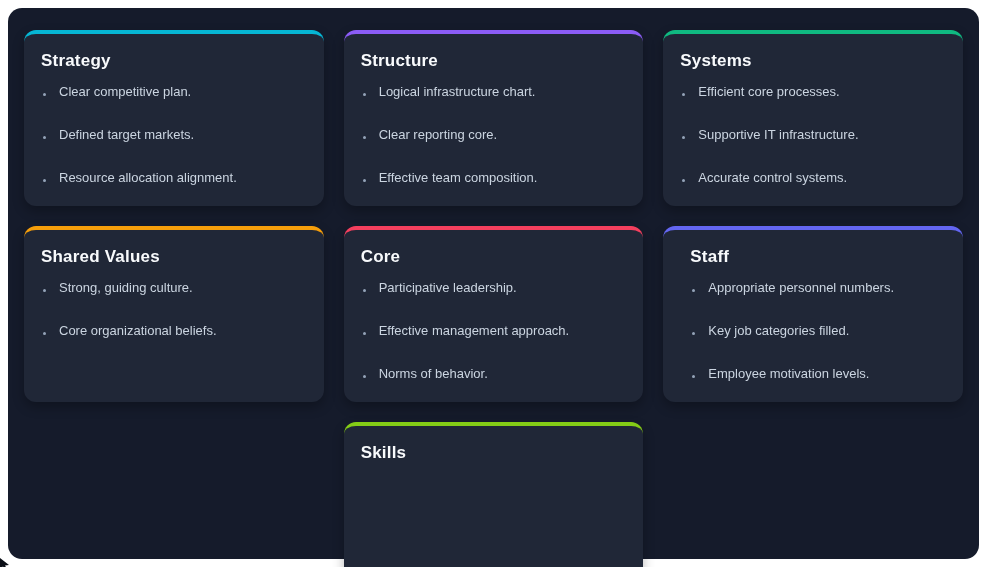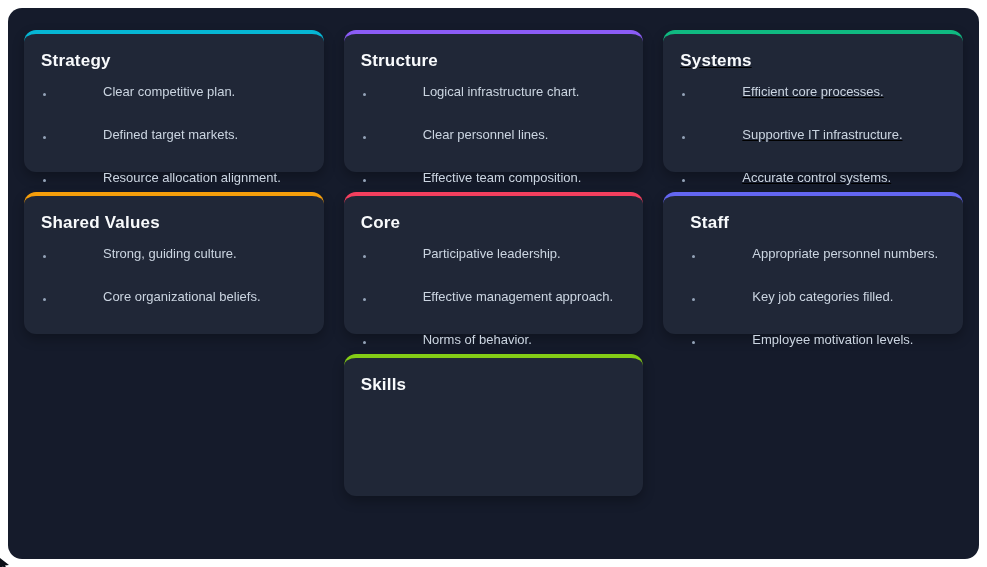--- a/index.html
+++ b/index.html
@@ -17,21 +17,21 @@
     border-radius: 14px;
     padding: 22px 16px;
     box-sizing: border-box;
   }
   .grid {
     display: grid;
     grid-template-columns: repeat(3, 1fr);
     gap: 20px;
   }
   .card {
-    height: 142px;
+    height: 176px;
     box-sizing: border-box;
     background: #202737;
     border-radius: 12px;
     border-top: 4px solid #fde047;
     padding: 14px 18px 12px 17px;
     box-shadow: 0 5px 12px rgba(0,0,0,0.28);
   }
   .card-skills { grid-column: 2; }
   .card-title {
     margin: 2px 0 0 0;
@@ -46,21 +46,20 @@
     margin: 11px 0 0 0;
     padding: 0;
   }
   .card-list li {
     display: flex;
     align-items: flex-end;
     font-size: 13px;
     line-height: 17px;
     color: #cbd5e1;
     margin: 0 0 0 2px;
-    gap: 44px;
   }
   .card-list li + li { margin-top: 26px; }
   .dot {
     flex: 0 0 auto;
     width: 3px; height: 3px;
     border-radius: 50%;
     background: #94a3b8;
     margin: 0 13px 4px 0;
   }
   .li-text { flex: 1 1 auto; }
@@ -97,30 +96,30 @@
 
     <section class="card" style="border-top-color: rgb(139, 92, 246);">
       <h2 class="card-title">Structure</h2>
       <ul class="card-list">
         <li>
             <span class="dot"></span>
             <span class="li-text">Logical infrastructure chart.</span>
           </li>
         <li>
             <span class="dot"></span>
-            <span class="li-text">Clear personnel lines.</span>
+            <span class="li-text">Clear reporting core.</span>
           </li>
         <li>
             <span class="dot"></span>
             <span class="li-text">Effective team composition.</span>
           </li>
       </ul>
     </section>
 
-    <section class="card" style="border-top-color: rgb(16, 185, 129); text-decoration: underline;">
+    <section class="card" style="border-top-color: rgb(16, 185, 129);">
       <h2 class="card-title">Systems</h2>
       <ul class="card-list">
         <li>
             <span class="dot"></span>
             <span class="li-text">Efficient core processes.</span>
           </li>
         <li>
             <span class="dot"></span>
             <span class="li-text">Supportive IT infrastructure.</span>
           </li>

